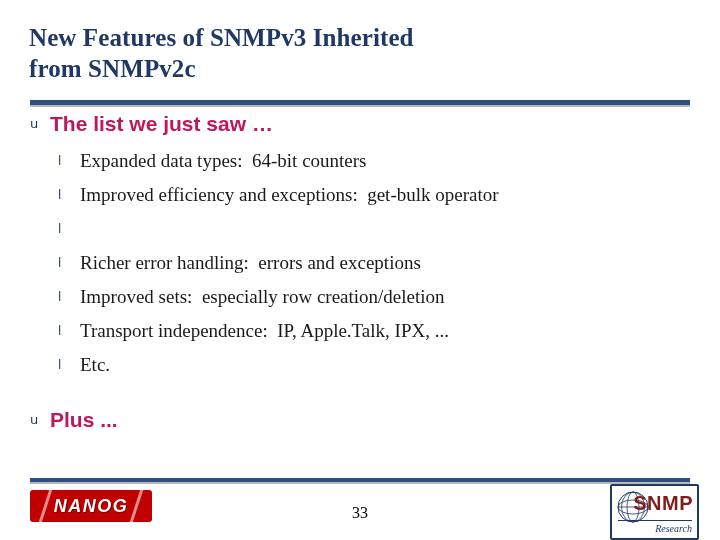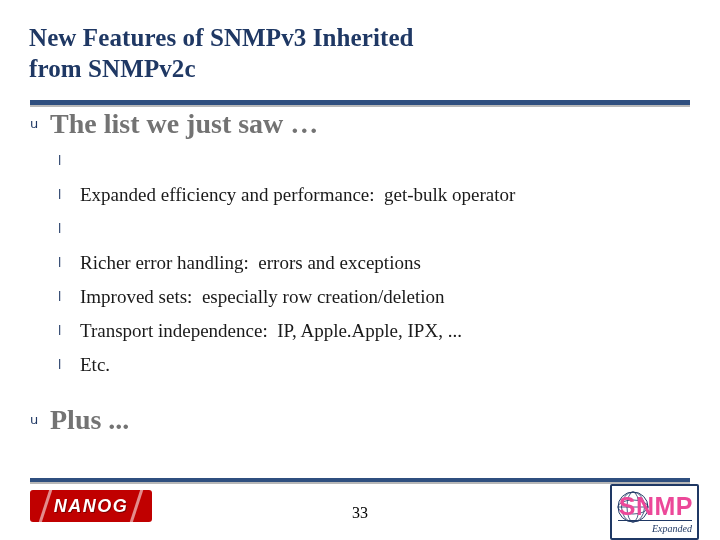--- a/index.html
+++ b/index.html
@@ -66,24 +66,24 @@
   .lvl1 .bullet {
     color: #1f3864;
     font-family: "DejaVu Sans", sans-serif;
     font-size: 13px;
     line-height: 28px;
     width: 20px;
     flex: 0 0 20px;
     text-align: left;
   }
   .lvl1 .text {
-    font-family: Liberation Serif, serif;
-    font-size: 28px;
-    font-weight: bold;
-    color: #737373;
+    font-family: Liberation Sans, sans-serif;
+    font-size: 21px;
+    font-weight: bold;
+    color: #be185d;
     line-height: 28px;
   }
 
   .sublist {
     margin-top: 6px;
     margin-left: 28px;
   }
   .lvl2 {
     display: flex;
     align-items: flex-start;
@@ -178,23 +178,23 @@
     overflow: hidden;
   }
   .snmp-logo .snmp-word {
     position: absolute;
     left: 0;
     right: 4px;
     top: 6px;
     text-align: right;
     font-family: "Liberation Sans", sans-serif;
     font-weight: bold;
-    font-size: 25px;
+    font-size: 20px;
     letter-spacing: 0.5px;
-    color: #ec4899;
+    color: #7f1d1d;
   }
   .snmp-logo .research-word {
     position: absolute;
     right: 5px;
     bottom: 4px;
     font-family: "Liberation Serif", serif;
     font-style: italic;
     font-size: 10px;
     color: #1f3864;
   }
@@ -229,39 +229,40 @@
   <div class="content">
 
     <div class="lvl1">
       <span class="bullet">u</span>
       <span class="text">The list we just saw …</span>
     </div>
 
     <div class="sublist">
       <div class="lvl2">
         <span class="bullet">l</span>
-      </div>
-      <div class="lvl2">
-        <span class="bullet">l</span>
-        <span class="text">Expanded efficiency and performance:  get-bulk operator</span>
+        <span class="text">Expanded data types:  64-bit counters</span>
+      </div>
+      <div class="lvl2">
+        <span class="bullet">l</span>
+        <span class="text">Improved efficiency and exceptions:  get-bulk operator</span>
       </div>
       <div class="lvl2">
         <span class="bullet">l</span>
       </div>
       <div class="lvl2">
         <span class="bullet">l</span>
         <span class="text">Richer error handling:  errors and exceptions</span>
       </div>
       <div class="lvl2">
         <span class="bullet">l</span>
         <span class="text">Improved sets:  especially row creation/deletion</span>
       </div>
       <div class="lvl2">
         <span class="bullet">l</span>
-        <span class="text">Transport independence:  IP, Apple.Apple, IPX, ...</span>
+        <span class="text">Transport independence:  IP, Apple.Talk, IPX, ...</span>
       </div>
       <div class="lvl2">
         <span class="bullet">l</span>
         <span class="text">Etc.</span>
       </div>
     </div>
 
     <div class="lvl1 plus-block">
       <span class="bullet">u</span>
       <span class="text">Plus ...</span>
@@ -282,16 +283,16 @@
   <div class="snmp-logo">
     <svg class="globe" viewBox="0 0 34 34">
       <circle cx="17" cy="17" r="15" fill="none" stroke="#1f3864" stroke-width="1"></circle>
       <ellipse cx="17" cy="17" rx="6" ry="15" fill="none" stroke="#1f3864" stroke-width="0.8"></ellipse>
       <ellipse cx="17" cy="17" rx="11.5" ry="15" fill="none" stroke="#1f3864" stroke-width="0.8"></ellipse>
       <line x1="2" y1="17" x2="32" y2="17" stroke="#1f3864" stroke-width="0.8"></line>
       <ellipse cx="17" cy="17" rx="15" ry="7" fill="none" stroke="#1f3864" stroke-width="0.8"></ellipse>
     </svg>
     <div class="snmp-word">SNMP</div>
     <div class="underline"></div>
-    <div class="research-word">Expanded</div>
+    <div class="research-word">Research</div>
   </div>
 
 </div>
 
 </body></html>

